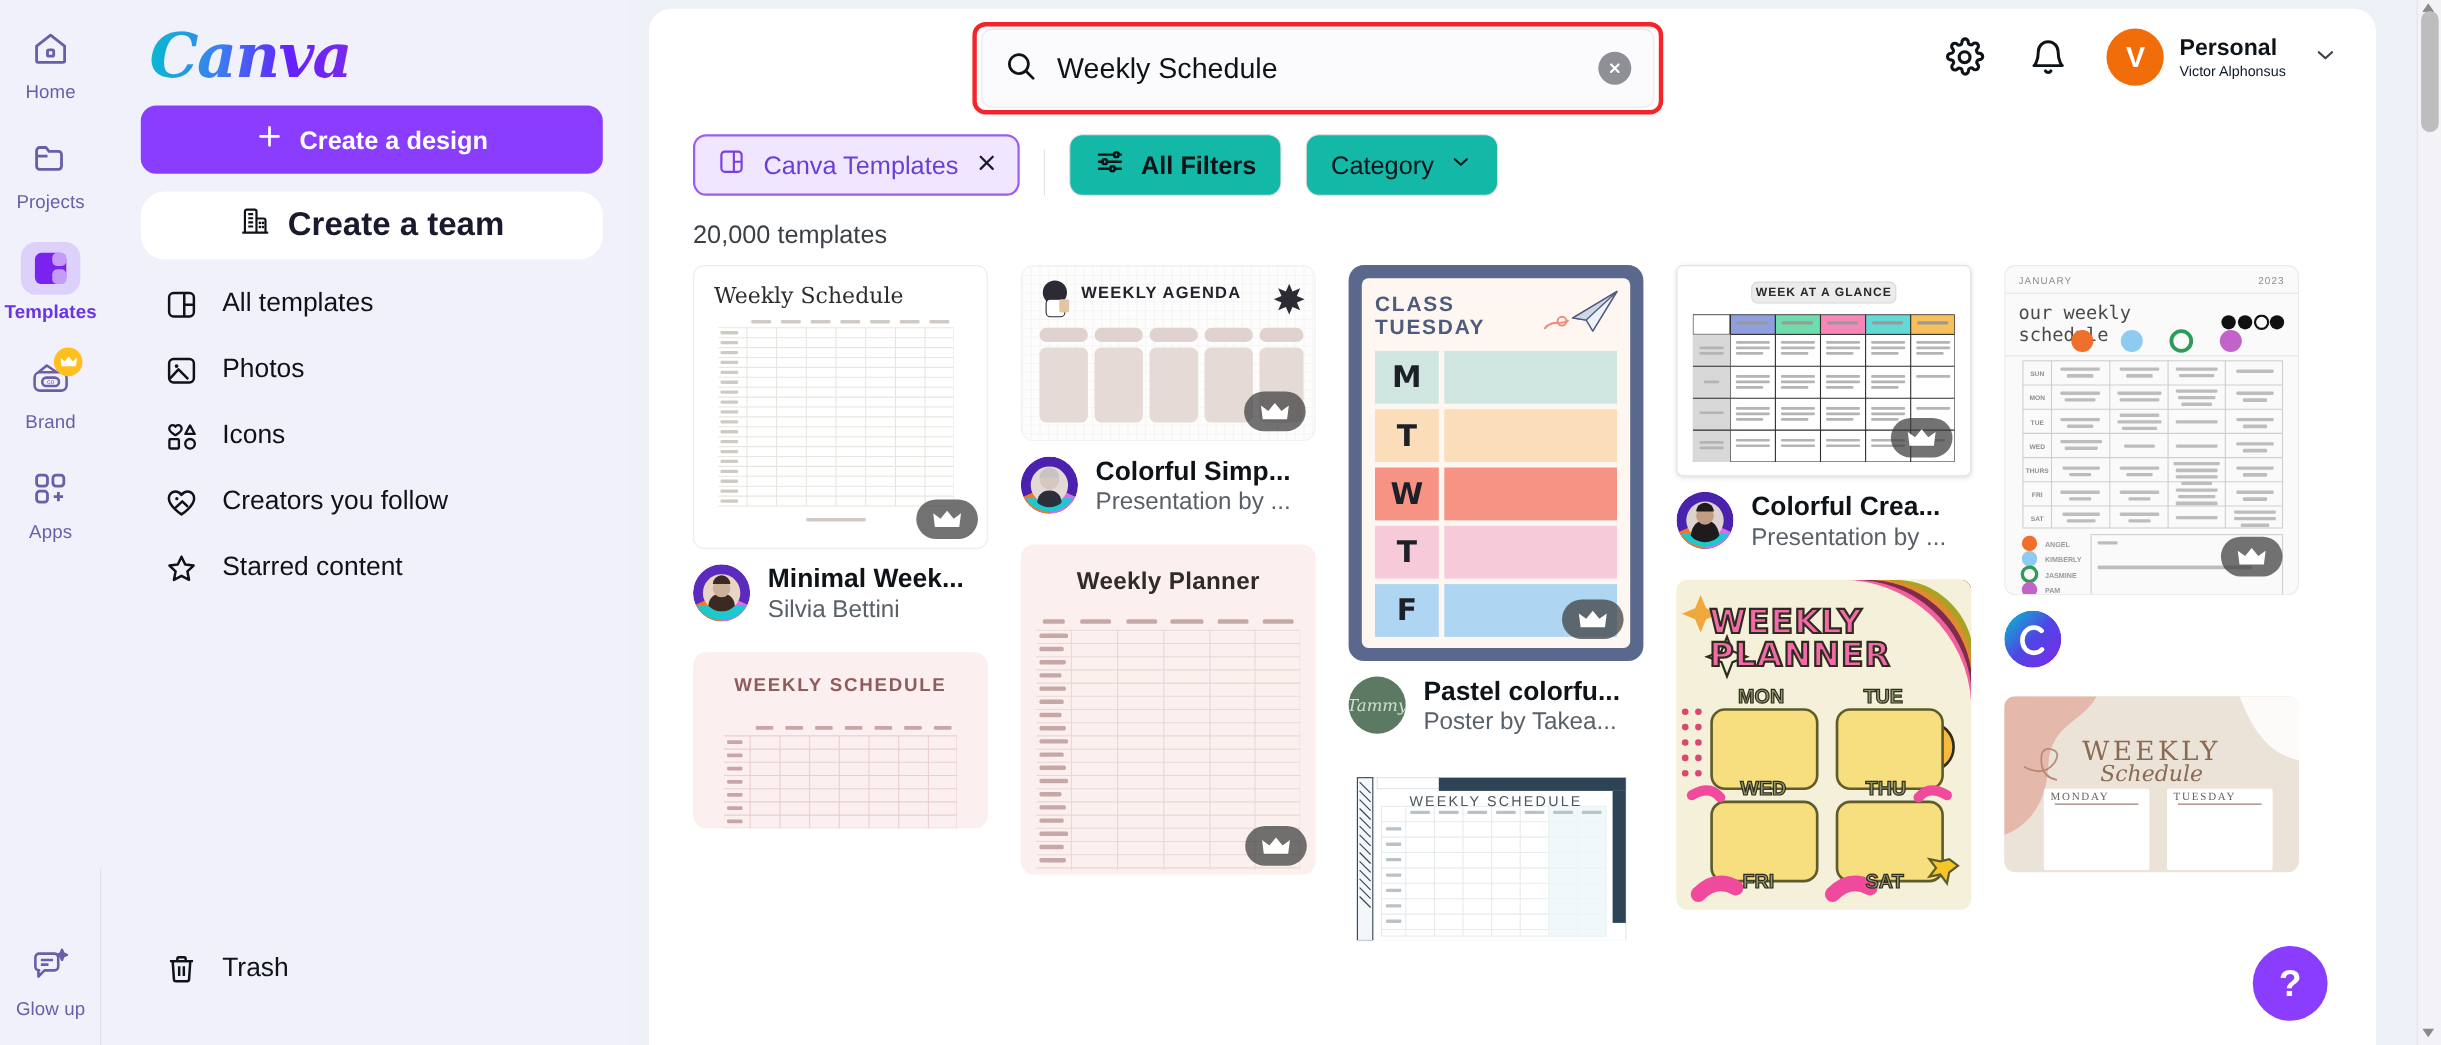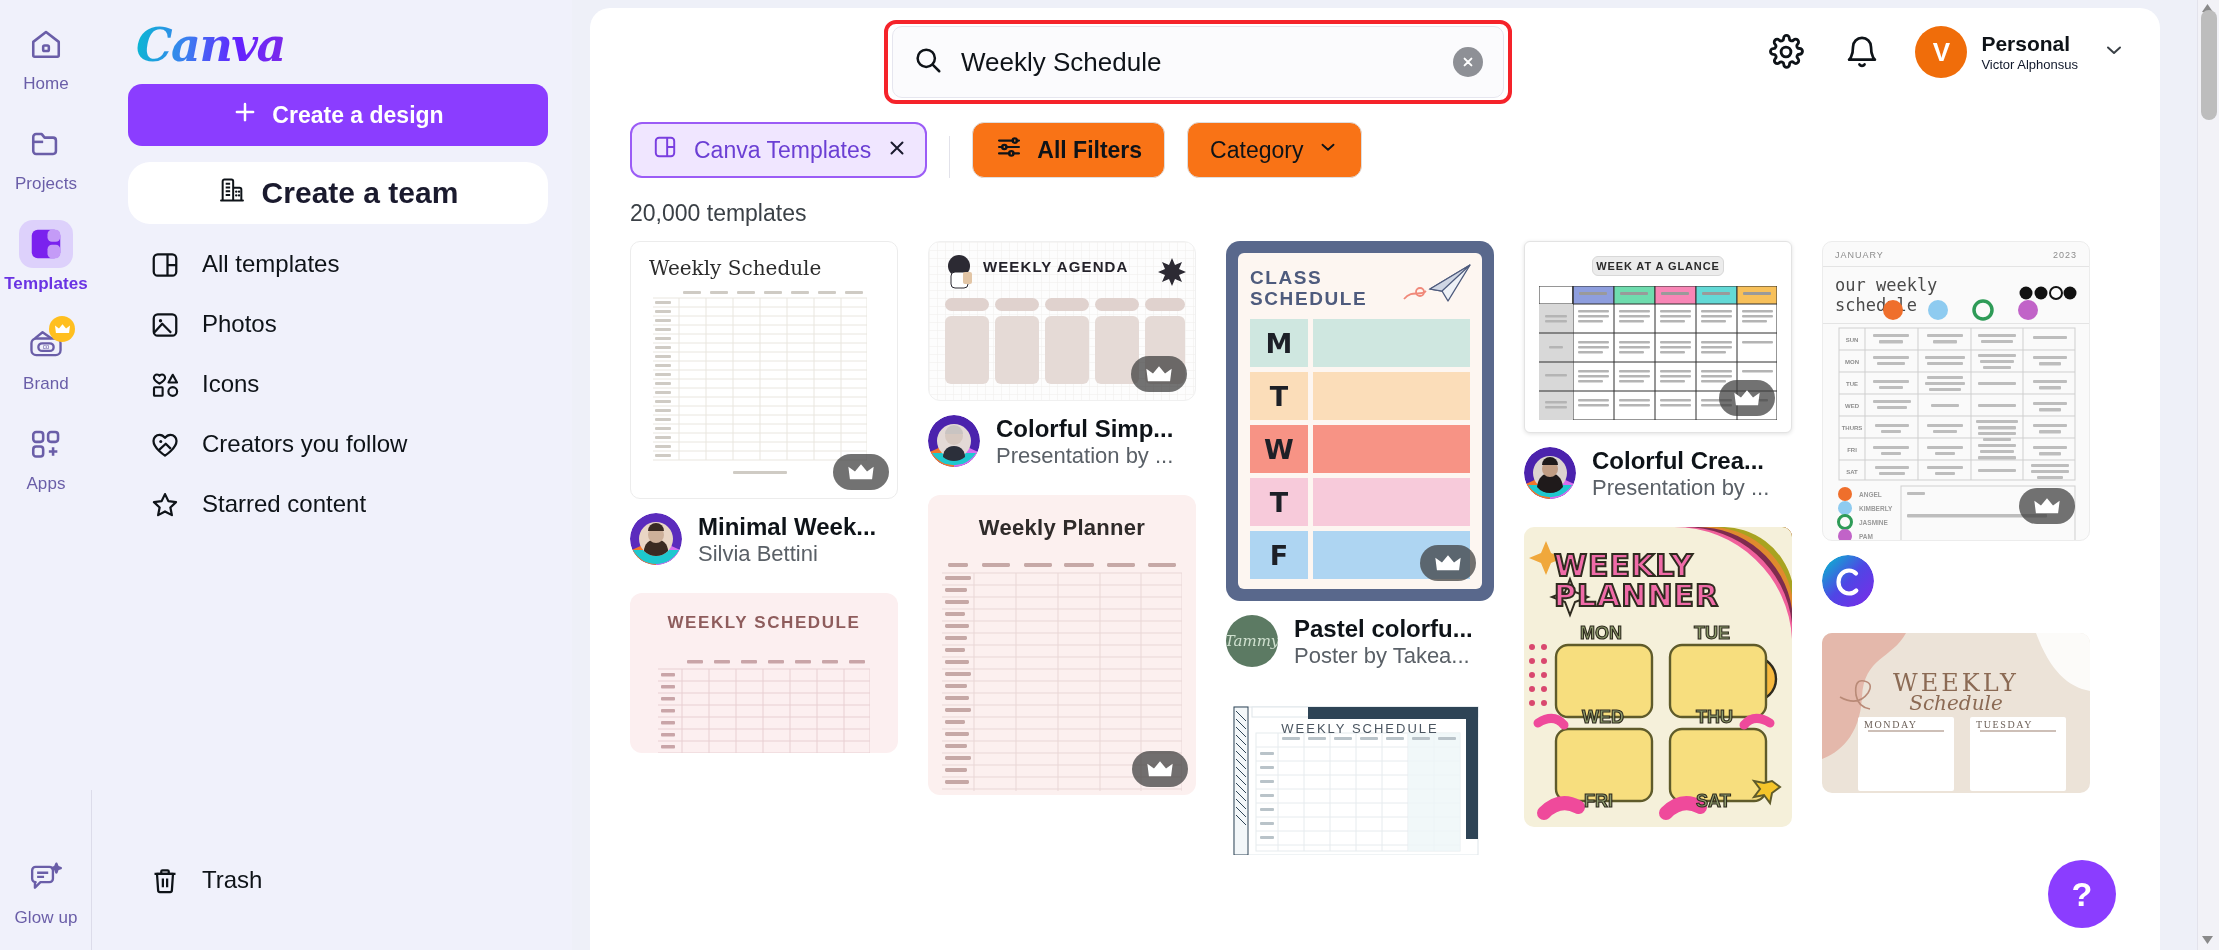--- a/index.html
+++ b/index.html
@@ -61,21 +61,21 @@
     background: #bdbdbd; border-radius: 0px;
   }
 
   
   .navpanel {
     width: 480px; flex: 0 0 480px; height: 950px;
     background: #f0f1fb; padding: 0 36px; position: relative;
   }
   .canva-logo {
     font-family: "DejaVu Serif", serif; font-style: italic; font-weight: 700;
-    font-size: 46px; letter-spacing: -1.5px;
+    font-size: 56px; letter-spacing: -1.5px;
     background: linear-gradient(95deg,#00c4cc 0%,#3b7ff0 38%,#6420ff 70%,#7d2ae8 100%);
     -webkit-background-clip: text; background-clip: text; color: transparent;
     padding: 18px 0 6px 8px; display:inline-block;
   }
   .btn-create-design {
     height: 62px; width: 420px; margin-top: 6px;
     background: #8b3dff; color: #fff; border: none; border-radius: 14px;
     font-size: 23px; font-weight: 700; font-family: "Liberation Sans", sans-serif;
     display: flex; align-items: center; justify-content: center; gap: 14px;
     cursor: pointer;
@@ -140,21 +140,21 @@
   .filters { display: flex; align-items: flex-end; gap: 22px; padding: 2px 0 0 40px; }
   .chip-selected {
     height: 56px; padding: 0 18px 0 20px; border-radius: 12px;
     background: #f0e6ff; border: 2px solid #9b5cf6;
     display: flex; align-items: center; gap: 16px; cursor: pointer;
     font-size: 23px; color: #6b3fd4; font-weight: 500;
   }
   .chip-sep { width: 1px; height: 42px; background: #e2e2ea; }
   .chip {
     height: 56px; padding: 0 22px; border-radius: 12px;
-    background: #f97316; border: 1px solid #dededf;
+    background: #14b8a6; border: 1px solid #dededf;
     display: flex; align-items: center; gap: 14px; cursor: pointer;
     font-size: 23px; color: #0e1318; font-weight: 600;
   }
   .chip.light { font-weight: 500; }
   .count { padding: 22px 0 14px 40px; font-size: 23px; color: #3a4046; }
 
   
   .grid {
     display: flex; gap: 30px; padding-left: 40px; padding-right: 30px;
   }
@@ -734,21 +734,21 @@
               </div>
             </div>
           </div>
         </div>
 
         <div class="col">
           <div class="card">
             <div class="thumb" style="height:360px;background:#59688c;border-radius:14px;padding:12px;">
               <div style="background:#fdf6f1;height:100%;border-radius:6px;position:relative;padding:14px 12px;">
                 <div style="font-family:'Liberation Sans',sans-serif;font-weight:700;font-size:19px;line-height:1.12;letter-spacing:1.6px;color:#4e5b7d;white-space:pre-line;">CLASS
-SCHEDULE</div>
+TUESDAY</div>
                 <svg style="position:absolute;right:10px;top:6px" width="70" height="46">
                   <path d="M28 30 68 6 46 42l-6-10z" fill="#eef1f6" stroke="#4e5b7d" stroke-width="1.4" stroke-linejoin="round"></path>
                   <path d="M28 30 68 6 40 32z" fill="#cfd6e4" stroke="#4e5b7d" stroke-width="1.2"></path>
                   <path d="M2 40c8-10 16-2 22-8" fill="none" stroke="#f0897a" stroke-width="1.8"></path>
                   <circle cx="18" cy="33" r="4" fill="none" stroke="#f0897a" stroke-width="1.8"></circle>
                 </svg>
                 <div style="position:absolute;left:12px;right:12px;top:66px;bottom:10px;display:flex;flex-direction:column;gap:5px;">
                   <div style="display:flex;gap:5px;flex:1;">
                     <div style="width:58px;background:#cfe7e0;display:flex;align-items:center;justify-content:center;font-weight:800;font-size:27px;color:#1d2027;font-family:'DejaVu Sans',sans-serif;">M</div>
                     <div style="flex:1;background:#cfe7e0;"></div>

